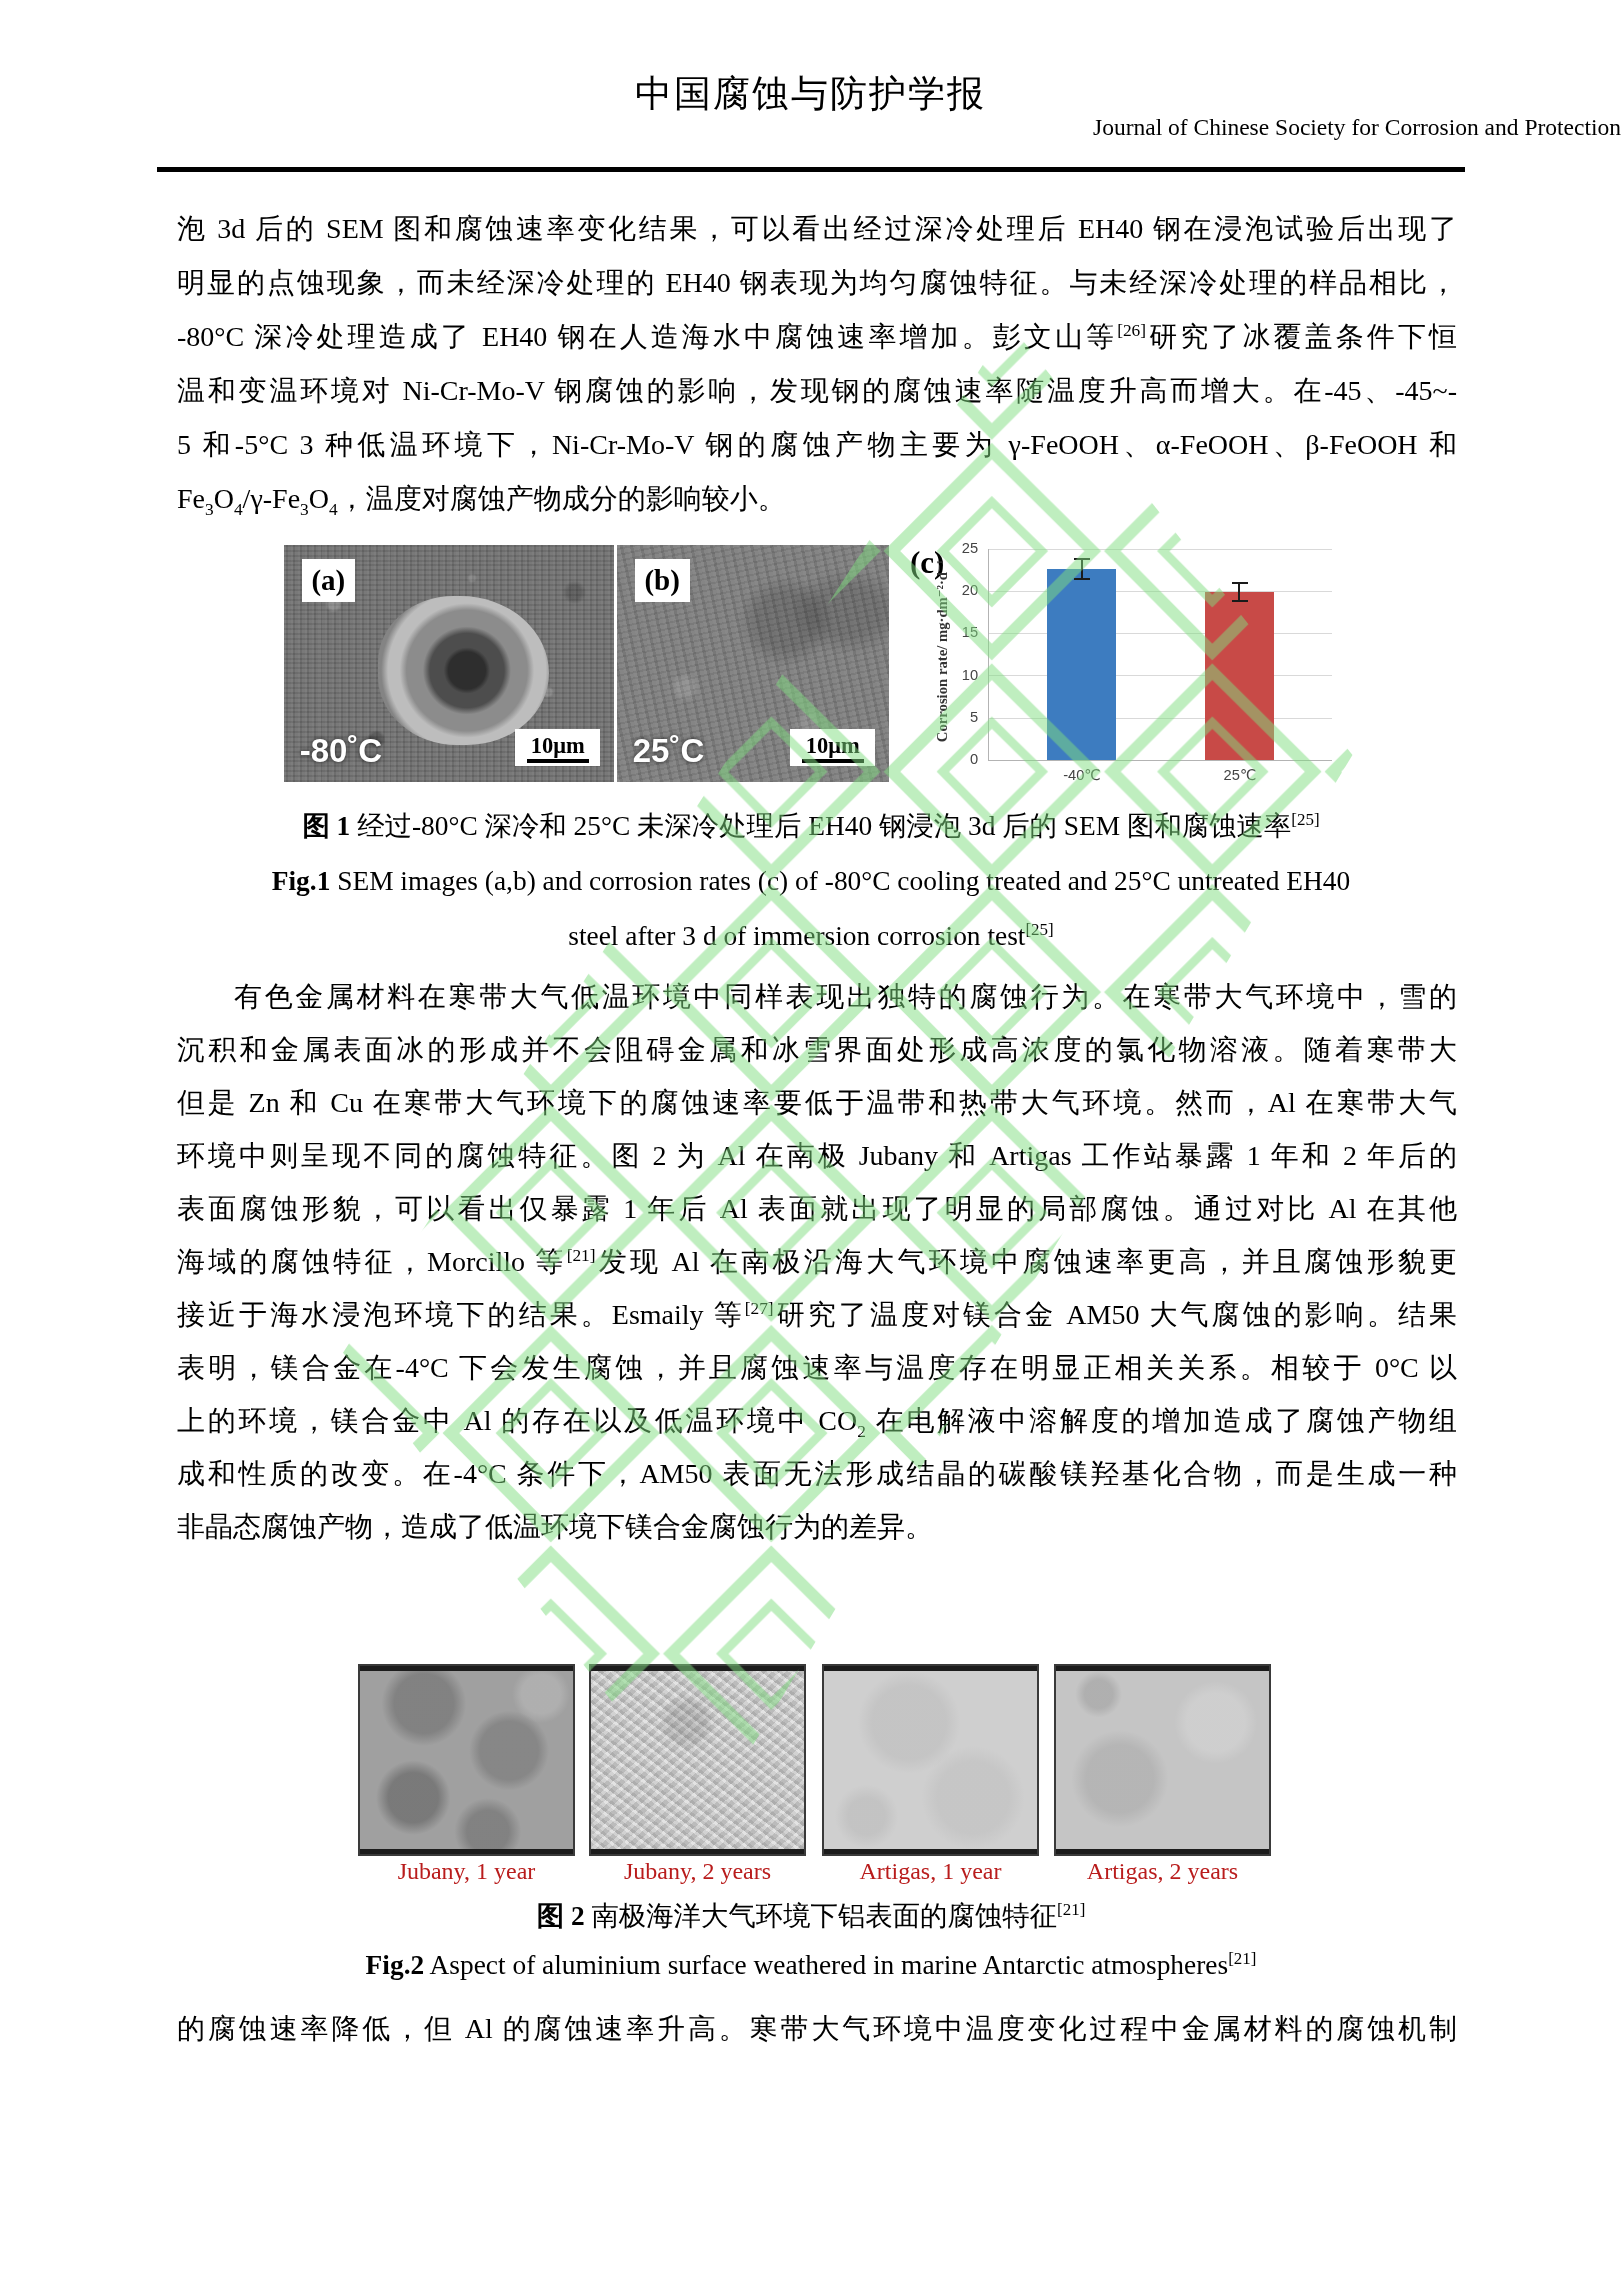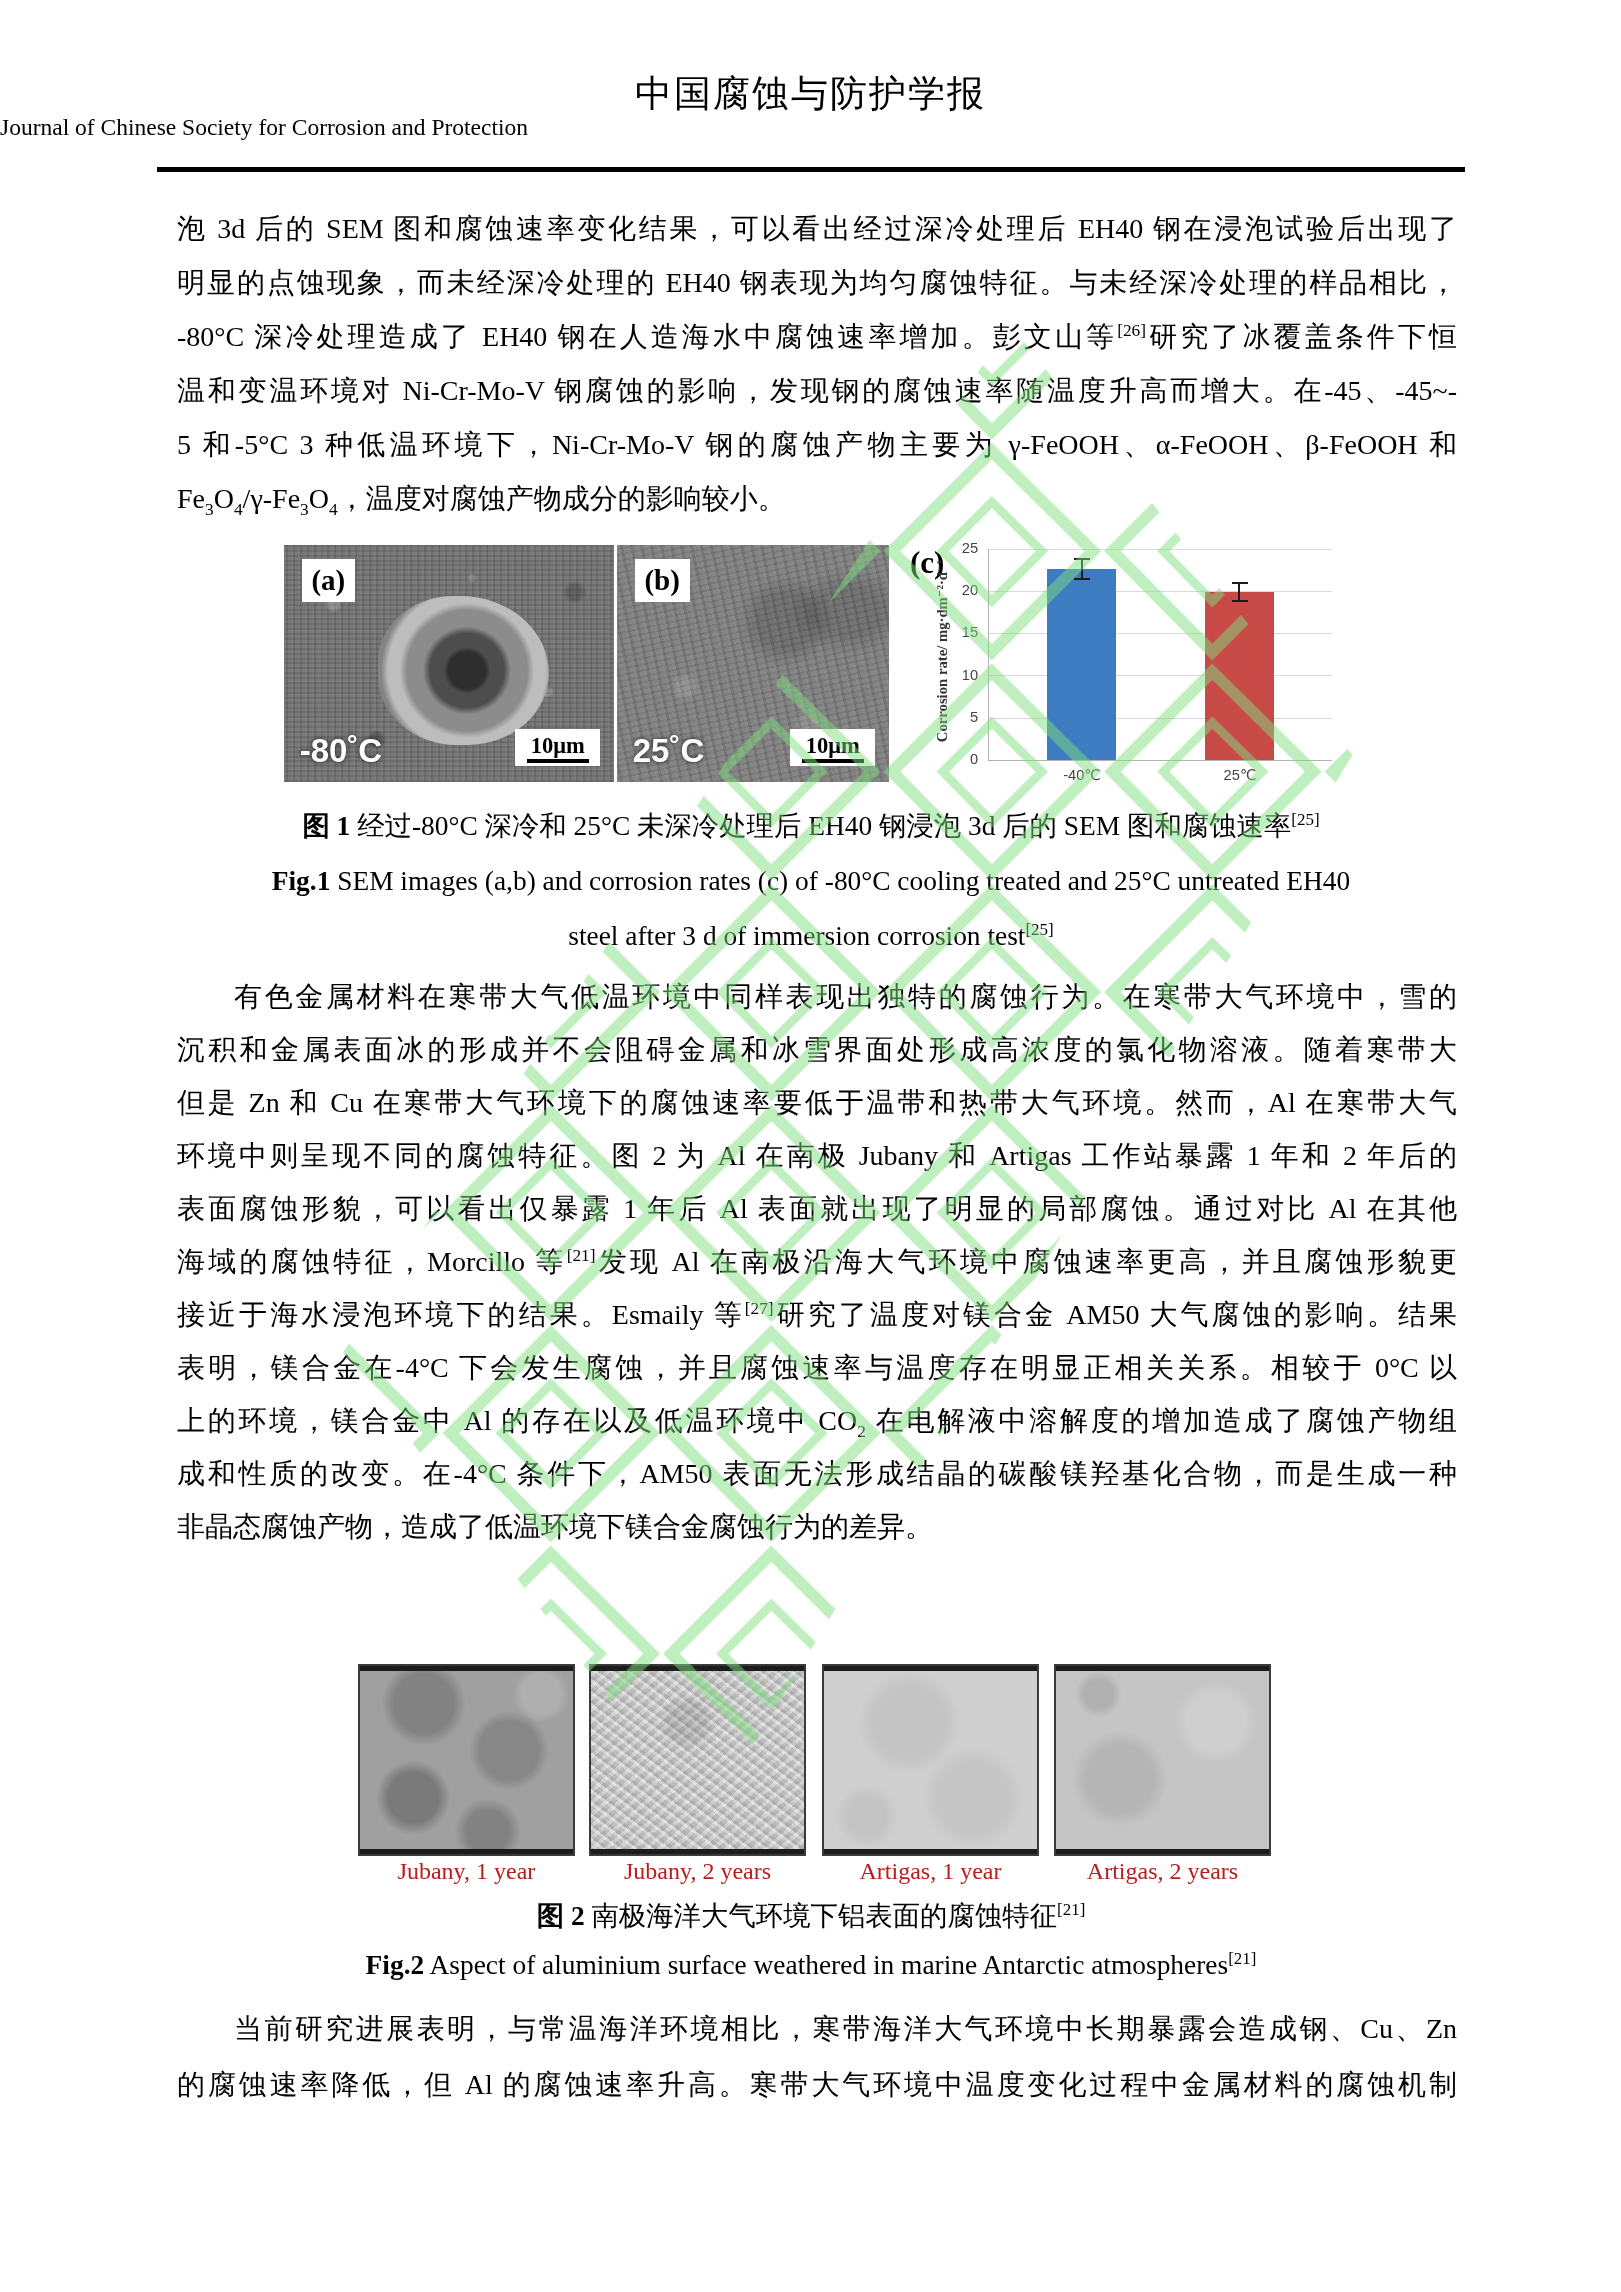--- a/index.html
+++ b/index.html
@@ -6,21 +6,21 @@
   body{
     width:1621px;height:2293px;position:relative;background:#ffffff;overflow:hidden;
     font-family:"Liberation Serif","DejaVu Serif",serif;color:#000;
   }
   .abs{position:absolute;}
   sup{vertical-align:super;font-size:0.62em;line-height:0;}
   sub{vertical-align:sub;font-size:0.62em;line-height:0;}
 
   
   #journal-title{top:69px;left:0;width:100%;text-align:center;font-size:37px;letter-spacing:2px;}
-  #journal-subtitle{top:114px;left:0;width:100%;text-align:left;font-size:23.5px;}
+  #journal-subtitle{top:114px;left:0;width:100%;text-align:right;font-size:23.5px;}
   #header-rule{top:167px;left:157px;width:1308px;height:4.9px;background:#000;}
 
   
   .para{left:165px;width:1292px;font-size:28px;}
   #p1{top:202px;line-height:54px;}
   #p2{top:970px;line-height:53px;}
   #p3{top:2001px;line-height:56px;}
   .tline{text-align:justify;text-align-last:justify;margin-left:12px;}
   .tline.tlast{text-align:left;text-align-last:left;}
   .tline.tindent{text-indent:57px;}
@@ -200,21 +200,20 @@
 <div class="abs f2label" id="f2l4">Artigas, 2 years</div>
 
 <div class="abs caption" id="f2-cap-zh">
   <span class="cap-bold">图 2</span><span> 南极海洋大气环境下铝表面的腐蚀特征<sup>[21]</sup></span>
 </div>
 <div class="abs caption" id="f2-cap-en">
   <span class="cap-bold">Fig.2</span><span> Aspect of aluminium surface weathered in marine Antarctic atmospheres<sup>[21]</sup></span>
 </div>
 
 <div class="abs para" id="p3">
-    <div class="tline tindent">当前研究进展表明，与常温海洋环境相比，寒带海洋大气环境中长期暴露会造成钢、Cu、Zn</div>
     <div class="tline">的腐蚀速率降低，但 Al 的腐蚀速率升高。寒带大气环境中温度变化过程中金属材料的腐蚀机制</div>
   </div>
 
 <svg id="watermark" viewBox="0 0 1654 2339" xmlns="http://www.w3.org/2000/svg">
   <defs>
     <pattern id="wmp" width="225" height="225" patternUnits="userSpaceOnUse">
       <path d="M112 10 L215 112 L112 215 L10 112 Z" fill="none" stroke="#7fdc7f" stroke-width="12"></path>
       <path d="M112 62 L163 112 L112 163 L62 112 Z" fill="none" stroke="#7fdc7f" stroke-width="9"></path>
     </pattern>
   </defs>

